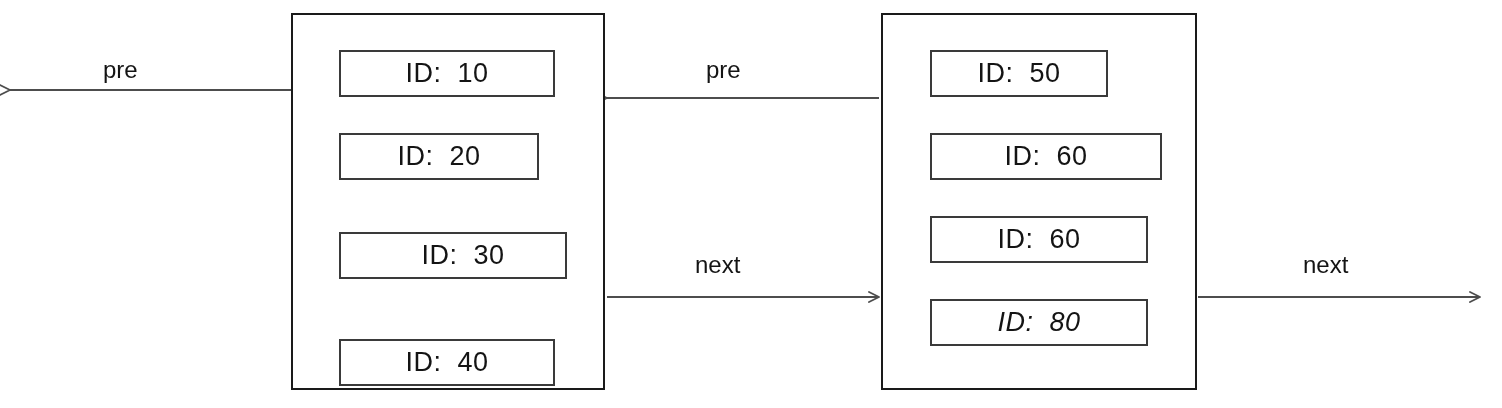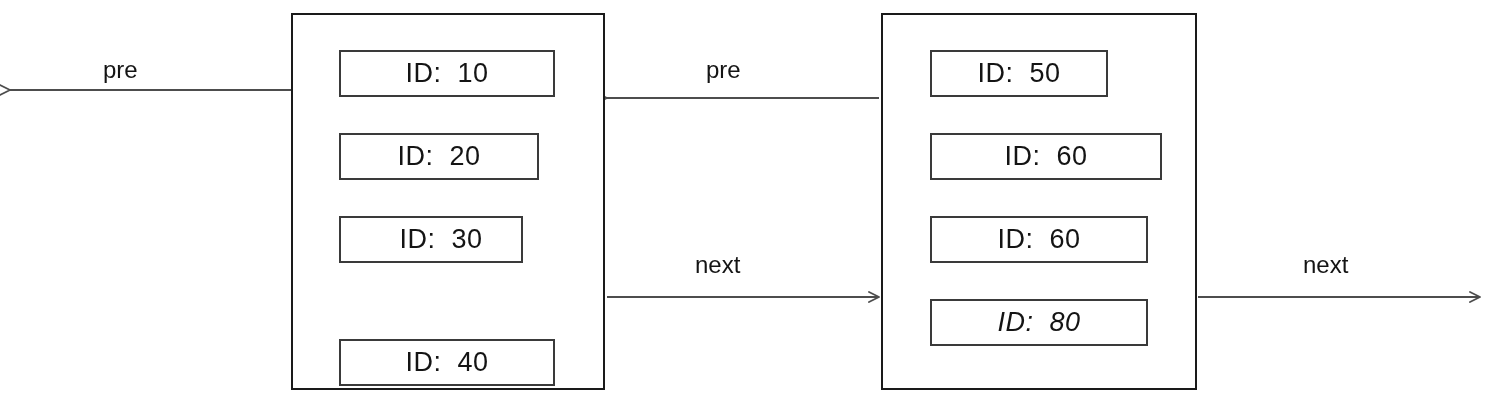--- a/index.html
+++ b/index.html
@@ -78,21 +78,21 @@
   </svg>
 
   <div id="nodes-group">
       <div class="node-box" style="left: 291px; top: 13px; width: 314px; height: 377px; border-color: rgb(26, 26, 26);"></div>
       <div class="slot" style="left: 339px; top: 50px; width: 216px; height: 47px; border-color: rgb(58, 58, 58);">
         <span class="slot-label" style="color: rgb(20, 20, 20);">ID:  10</span>
       </div>
       <div class="slot" style="left: 339px; top: 133px; width: 200px; height: 47px; border-color: rgb(58, 58, 58);">
         <span class="slot-label" style="color: rgb(20, 20, 20);">ID:  20</span>
       </div>
-      <div class="slot" style="left: 339px; top: 216px; width: 184px; height: 47px; border-color: rgb(58, 58, 58); padding-left: 20px;">
+      <div class="slot" style="left: 339px; top: 232px; width: 228px; height: 47px; border-color: rgb(58, 58, 58); padding-left: 20px;">
         <span class="slot-label" style="color: rgb(20, 20, 20);">ID:  30</span>
       </div>
       <div class="slot" style="left: 339px; top: 299px; width: 216px; height: 47px; border-color: rgb(58, 58, 58); margin-top: 40px;">
         <span class="slot-label" style="color: rgb(20, 20, 20);">ID:  40</span>
       </div>
       <div class="node-box" style="left: 881px; top: 13px; width: 316px; height: 377px; border-color: rgb(26, 26, 26);"></div>
       <div class="slot" style="left: 930px; top: 50px; width: 178px; height: 47px; border-color: rgb(58, 58, 58);">
         <span class="slot-label" style="color: rgb(20, 20, 20);">ID:  50</span>
       </div>
       <div class="slot" style="left: 930px; top: 133px; width: 232px; height: 47px; border-color: rgb(58, 58, 58);">

